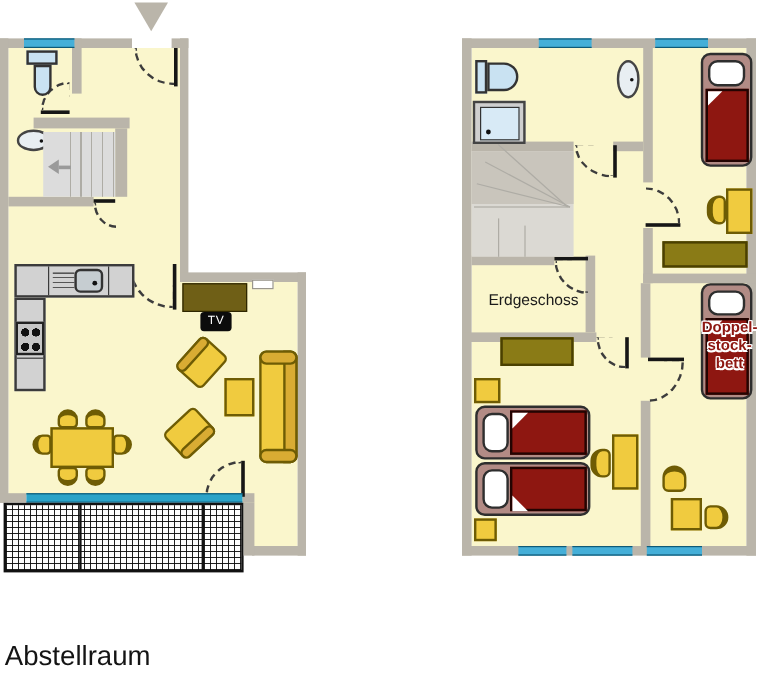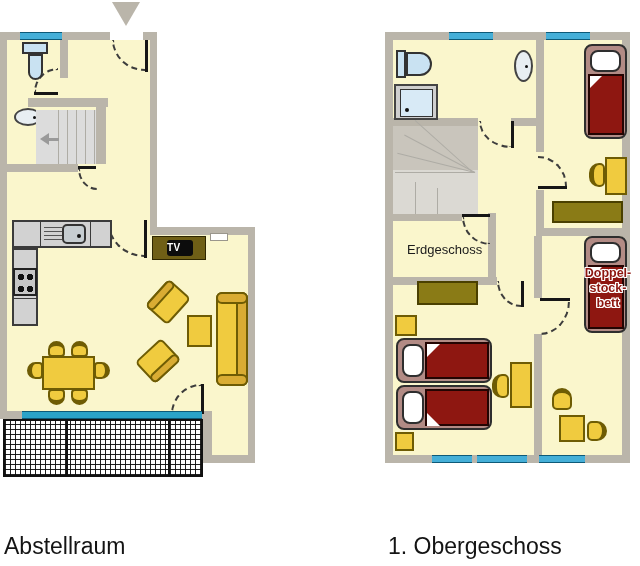--- a/index.html
+++ b/index.html
@@ -27,22 +27,22 @@
   .stairs{position:absolute;background:var(--stairs);}
   .stairline{position:absolute;height:0;border-top:1px solid #aeaca5;}
   .terrace{position:absolute;background:#fff;border:2px solid #111;box-sizing:border-box;
     background-image:repeating-linear-gradient(0deg, rgba(10,10,10,.9) 0 1px, transparent 1px 5px),
                      repeating-linear-gradient(90deg, rgba(10,10,10,.9) 0 1px, transparent 1px 5px);}
   .fixture{position:absolute;background:var(--fixture);border:2px solid #333;box-sizing:border-box;}
   .label-big{position:absolute;font-size:23px;color:#141414;}
   .label-room{position:absolute;font-size:13px;color:#1b1b1b;}
   .label-bunk{position:absolute;width:76px;text-align:center;font-size:12.5px;font-weight:bold;line-height:15px;color:var(--bedred);
     text-shadow:-1px -1px 0 #fff,1px -1px 0 #fff,-1px 1px 0 #fff,1px 1px 0 #fff,-1px 0 0 #fff,1px 0 0 #fff,0 -1px 0 #fff,0 1px 0 #fff;}
-  .tvscreen{position:absolute;background:#0c0c0c;border-radius:3px;color:#fff;font-size:10px;font-weight:bold;
-    letter-spacing:.5px;}
+  .tvscreen{position:absolute;background:#0c0c0c;border-radius:3px;color:#fff;font-size:10px;font-weight:normal;
+    text-align:center;letter-spacing:.5px;margin-top:20px;}
 </style>
 </head>
 <body>
 
 <div class="canvas">
 
   <div class="abs" style="left:0;top:0;width:320px;height:566px;">
 
     <div class="floor" style="left:7px;top:40px;width:143px;height:373px;"></div>
     <div class="floor" style="left:150px;top:233px;width:98px;height:222px;"></div>
@@ -242,15 +242,14 @@
       <div>stock-</div>
       <div>bett</div>
     </div>
 
     <div class="chairx" style="left:552px;top:388px;width:20px;height:22px;border-top-width:5px;border-radius:10px 10px 5px 5px;"></div>
     <div class="furn" style="left:559px;top:415px;width:26px;height:27px;"></div>
     <div class="chairx" style="left:587px;top:421px;width:20px;height:20px;border-right-width:5px;border-radius:5px 10px 10px 5px;"></div>
   </div>
 
   <div class="label-big" style="left:4px;top:533px;">Abstellraum</div>
-  <div class="label-big" style="left:388px;top:533px;">1. Obergeschoss</div>
 
 </div>
 
 </body></html>

